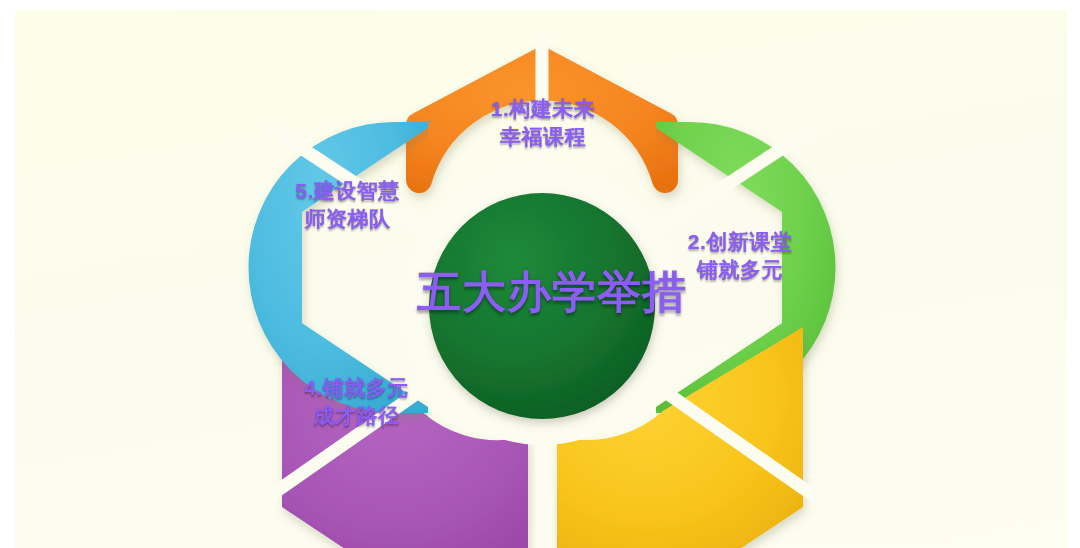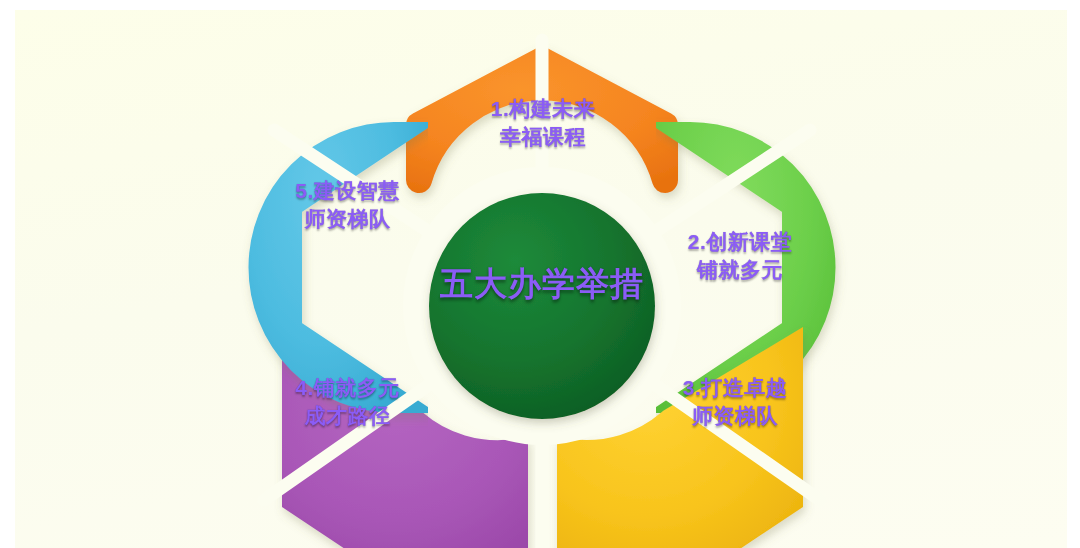--- a/index.html
+++ b/index.html
@@ -42,29 +42,29 @@
     line-height: 1.32;
     letter-spacing: 0.5px;
     white-space: nowrap;
     text-shadow: 0 2px 2px rgba(0,0,0,0.30), 0 0 1px rgba(0,0,0,0.25);
     pointer-events: none;
   }
   .petal-label {
     font-size: 21px;
   }
   .hub-label {
-    font-size: 33px;
+    font-size: 44px;
     line-height: 1.30;
     letter-spacing: 1px;
     text-shadow: 0 3px 3px rgba(0,0,0,0.33), 0 0 2px rgba(0,0,0,0.22);
   }
   .lbl-1 { left: 428px; top: 95px;  width: 230px; }
   .lbl-2 { left: 645px; top: 188px; width: 190px; margin-top: 40px; }
   .lbl-3 { left: 640px; top: 374px; width: 190px; }
-  .lbl-4 { left: 250px; top: 374px; width: 195px; }
+  .lbl-4 { left: 259px; top: 374px; width: 195px; }
   .lbl-5 { left: 250px; top: 177px; width: 195px; }
   .hub    { left: 417px; top: 263px; width: 250px; }
 </style>
 </head>
 <body>
 
 <div id="canvas">
 
   <div id="bg-plate"></div>
 
@@ -175,24 +175,20 @@
   <div class="petal-label lbl-1">
     <div>1.构建未来</div>
     <div>幸福课程</div>
   </div>
 
   <div class="petal-label lbl-2">
     <div>2.创新课堂</div>
     <div>铺就多元</div>
   </div>
 
-  <div class="petal-label lbl-3">
-    <div>3.打造卓越</div>
-    <div>师资梯队</div>
-  </div>
 
   <div class="petal-label lbl-4">
     <div>4.铺就多元</div>
     <div>成才路径</div>
   </div>
 
   <div class="petal-label lbl-5">
     <div>5.建设智慧</div>
     <div>师资梯队</div>
   </div>

